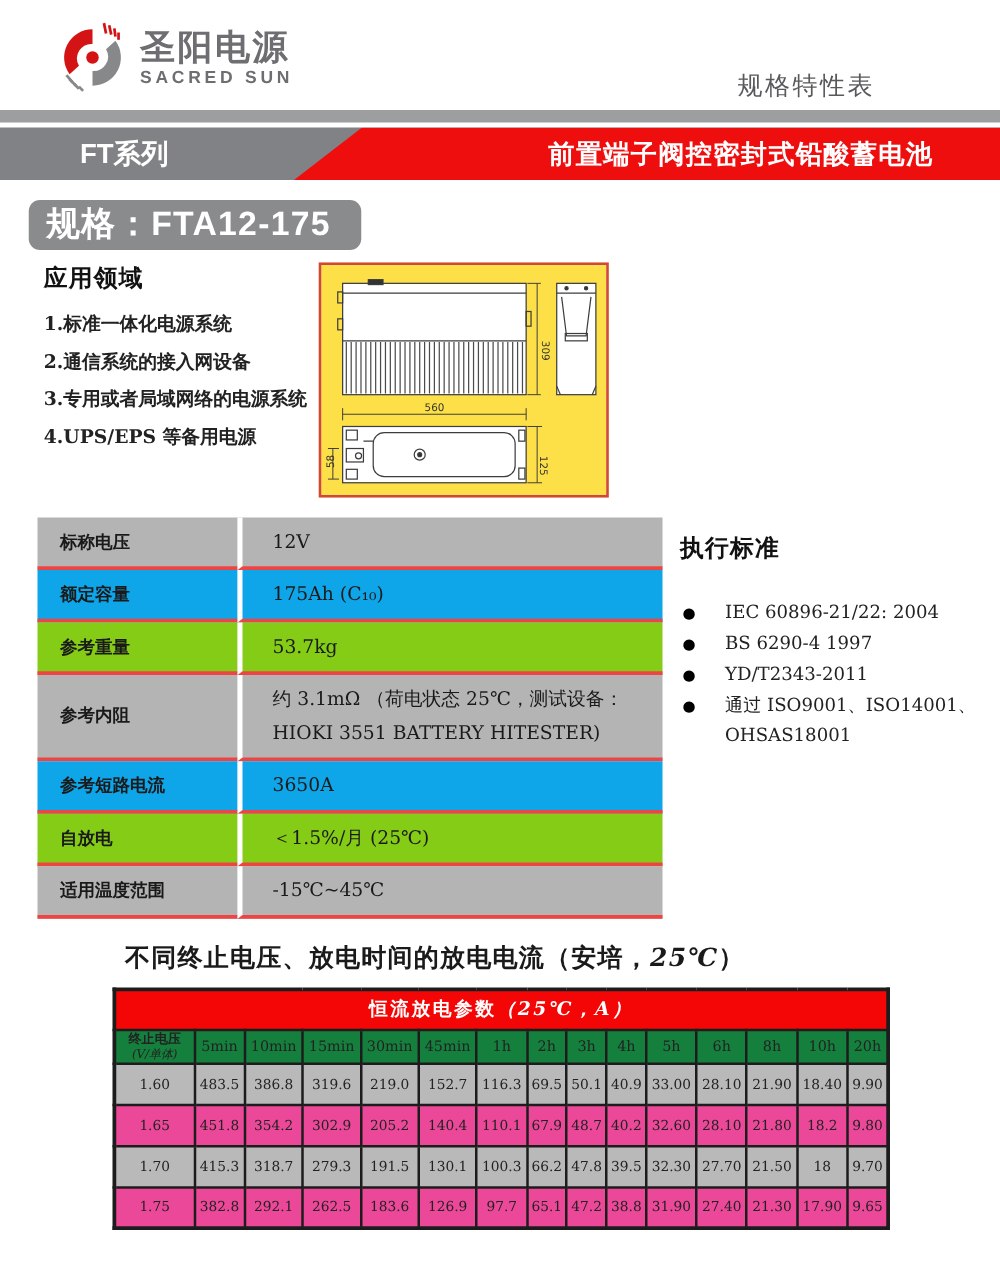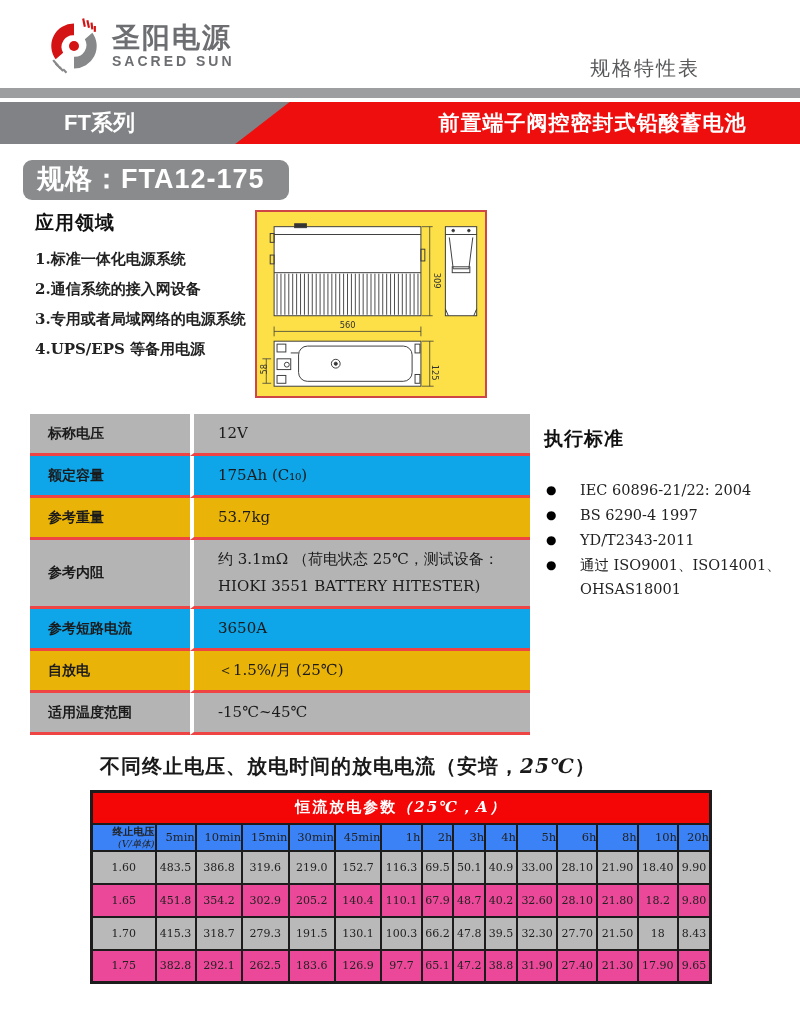--- a/index.html
+++ b/index.html
@@ -41,36 +41,36 @@
   .dim-text { font-family:"DejaVu Sans",sans-serif; font-size:8.5px; fill:#333; }
   
   .spec-section { display:flex; margin:16px 0 0 30px; }
   .spec-table { width:500px; border-collapse:separate; border-spacing:0; }
   .spec-table td { border-bottom:3px solid #ef4444; vertical-align:middle; }
   .spec-label { width:160px; padding:6px 4px 6px 18px; font-weight:bold; font-size:14px; height:30px; }
   .spec-value { padding:6px 8px 6px 24px; font-size:15px; border-left:4px solid #fff;
     font-family:"DejaVu Serif","Liberation Serif",serif; line-height:27px; }
   .shade0 { background:#b4b4b4; }
   .shade1 { background:#0ea5e9; }
-  .shade2 { background:#eab308;padding-left:24px; }
+  .shade2 { background:#84cc16;padding-left:24px; }
   .standards { margin-left:14px; padding-top:12px; width:252px; }
   .standards .sec-title { margin-bottom:26px; }
   .standards-list { list-style:none; font-size:14.5px; color:#222;
     font-family:"DejaVu Serif","Liberation Serif",serif; }
   .standards-list li { position:relative; padding-left:36px; line-height:24px; margin-bottom:1px; }
   .standards-list li::before { content:"●"; position:absolute; left:2px; top:0; font-size:12px; color:#000; }
   
   .discharge-title { margin:18px 0 0 100px; font-size:20px; font-weight:bold; letter-spacing:1px; }
   .discharge-title .u { font-style:italic; font-family:"DejaVu Serif",serif; }
   .discharge-table { margin:10px 0 0 90px; width:622px; border-collapse:collapse;
     border:3px solid #1c1c1c; font-family:"DejaVu Serif","Liberation Serif",serif; }
   .discharge-table th, .discharge-table td { border:2px solid #1c1c1c; text-align:center; }
   .red-head { height:32px; background:#f40606; color:#fff; font-size:15px; font-weight:bold; letter-spacing:2px; }
   .red-head .unit { font-style:italic; font-weight:bold; }
-  .head-row th { height:20px; background:#3b82f6; font-size:11.5px; font-weight:normal; color:#222;text-align:right; }
+  .head-row th { height:20px; background:#15803d; font-size:11.5px; font-weight:normal; color:#222; }
   .corner-cell { width:64px; }
   .corner-line1 { display:block; font-size:10.5px; font-weight:bold; line-height:13px; }
   .corner-line2 { display:block; font-size:9.5px; font-style:italic; line-height:12px; }
   .d-row td { height:33px; font-size:11px; color:#222; }
   .d-dark td { background:#b9b9b9; }
   .d-light td { background:#ec4899; }
 </style>
 </head>
 <body>
 
@@ -358,21 +358,21 @@
         <td>191.5</td>
         <td>130.1</td>
         <td>100.3</td>
         <td>66.2</td>
         <td>47.8</td>
         <td>39.5</td>
         <td>32.30</td>
         <td>27.70</td>
         <td>21.50</td>
         <td>18</td>
-        <td>8.43</td>
+        <td>9.70</td>
       </tr>
       <tr class="d-row d-light">
         <td>1.75</td>
         <td>382.8</td>
         <td>292.1</td>
         <td>262.5</td>
         <td>183.6</td>
         <td>126.9</td>
         <td>97.7</td>
         <td>65.1</td>

